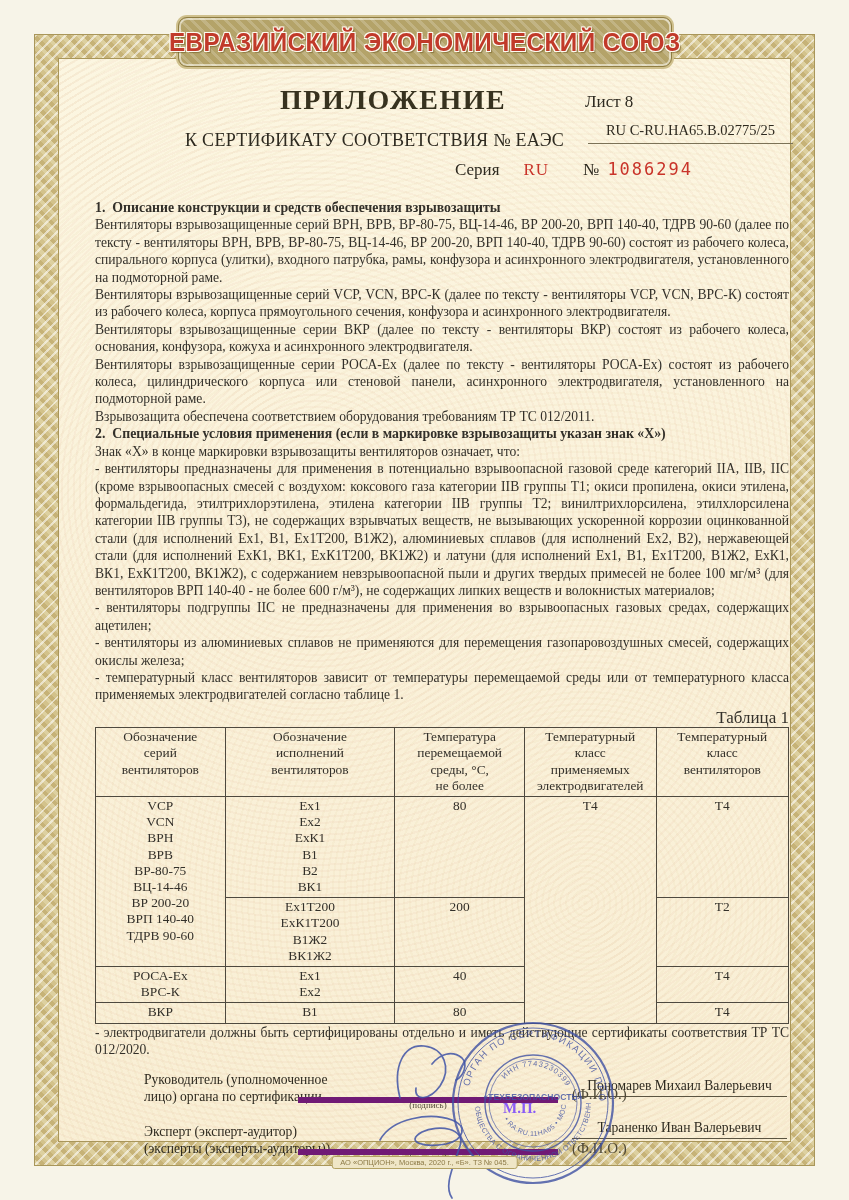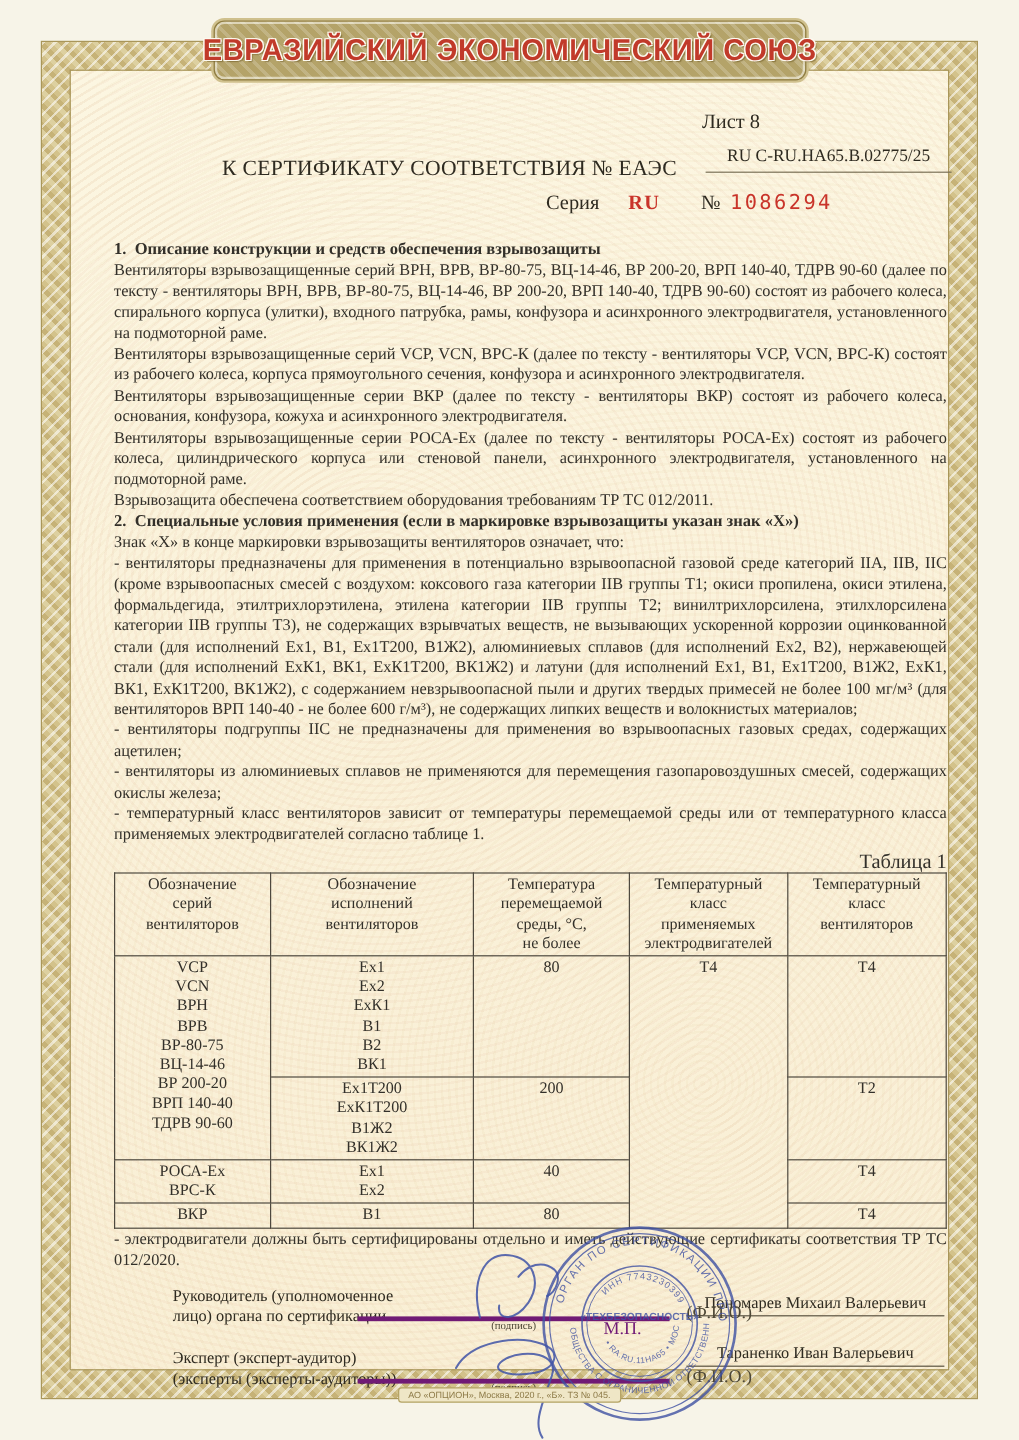--- a/index.html
+++ b/index.html
@@ -44,52 +44,52 @@
   
   .doc-head { position:absolute; left:60px; top:82px; width:729px; height:118px; }
   .doc-title { position:absolute; left:220px; top:2px; font-size:28px; font-weight:bold;
                letter-spacing:1.5px; color:#37321f; }
   .sheet-no  { position:absolute; left:525px; top:10px; font-size:17px; }
   .subtitle  { position:absolute; left:125px; top:48px; font-size:18px; letter-spacing:.3px; }
   .cert-no   { position:absolute; left:528px; top:40px; width:205px; font-size:14.5px;
                text-align:center; padding-bottom:4px; border-bottom:1px solid #7b7257; }
   .series-row{ position:absolute; left:395px; top:77px; font-size:17px; }
   .series-row .lbl { margin-right:24px; }
-  .series-ru { color:#c9342a; font-weight:bold; letter-spacing:1px; margin-right:34px; }
+  .series-ru { color:#c9342a; font-weight:normal; letter-spacing:1px; margin-right:34px; }
   .serial    { color:#c9342a; font-family:"DejaVu Sans Mono", monospace; font-size:17px;
                letter-spacing:2px; margin-left:8px; }
   
   .content { position:absolute; left:95px; top:199px; width:694px;
              font-size:13.6px; line-height:17.4px; text-align:justify; color:#33302a; }
   .content h3 { font-size:13.8px; line-height:17.4px; margin:0; font-weight:bold; text-align:left; }
   .content p  { margin:0; }
   .sec2 { margin-top:7px; }
   .tbl-caption { text-align:right; margin-top:5px; font-size:17px; }
   table { width:100%; border-collapse:collapse; margin-top:1px;
           font-size:13.4px; line-height:16.2px; }
   th,td { border:1px solid #4e493f; text-align:center; vertical-align:top;
           padding:1px 3px 2px; white-space:pre-line; font-weight:normal; }
   .note { margin-top:3px; }
   
   .sig-area { position:absolute; left:60px; top:1058px; width:729px; height:118px;
               font-size:13.6px; line-height:16.5px;padding-left:47px; }
   .sig-label { position:absolute; white-space:pre-line; }
   .sig-label.l1 { left:84px; top:14px; }
   .sig-label.l2 { left:84px; top:66px; }
-  .sig-line { position:absolute; border-bottom:4px solid #701a75; text-align:center; }
+  .sig-line { position:absolute; border-bottom:6px solid #701a75; text-align:center; }
   .sig-line .cap { display:block; transform:translateY(100%); font-size:9px; color:#4d4736; }
   .sl1 { left:238px; top:22px; width:260px; }
   .sl2 { left:238px; top:74px; width:260px; }
   .name-line { position:absolute; width:215px; text-align:center; border-bottom:1px solid #5b5441;
                padding-bottom:1px; }
   .nl1 { left:512px; top:20px; }
   .nl2 { left:512px; top:62px; }
   .name-cap { position:absolute; width:215px; text-align:left; font-size:15px; color:#4d4736; }
   .nc1 { left:512px; top:28px; } .nc2 { left:512px; top:82px; }
-  .mp { position:absolute; left:443px; top:42px; font-size:15px; font-weight:normal; color:#701a75; }
+  .mp { position:absolute; left:443px; top:42px; font-size:15px; font-weight:bold; color:#8b5cf6; }
   
   .stamp { position:absolute; left:446px; top:1016px; opacity:.8; }
   .ink   { position:absolute; left:0; top:0; pointer-events:none; }
   
   .imprint { position:absolute; left:50%; top:1156px; transform:translateX(-50%);
              font-family:"Liberation Sans", sans-serif; font-size:7.5px; color:#8d7a47;
              background:#efe6c6; border:1px solid #b3a263; border-radius:3px;
              padding:1px 8px; white-space:nowrap; }
 </style>
 </head>
@@ -98,20 +98,21 @@
 <div class="page">
 
   <div class="border-frame"></div>
   <div class="inner-panel"></div>
 
   <div class="eaeu-band">
     <span>ЕВРАЗИЙСКИЙ ЭКОНОМИЧЕСКИЙ СОЮЗ</span>
   </div>
 
   <div class="doc-head">
+    <div class="doc-title">ПРИЛОЖЕНИЕ</div>
     <div class="sheet-no">Лист 8</div>
     <div class="subtitle">К СЕРТИФИКАТУ СООТВЕТСТВИЯ № ЕАЭС</div>
     <div class="cert-no">RU C-RU.HA65.B.02775/25</div>
     <div class="series-row">
       <span class="lbl">Серия</span><span class="series-ru">RU</span><span>№</span><span class="serial">1086294</span>
     </div>
   </div>
 
   <div class="content">
     <h3>1.&nbsp; Описание конструкции и средств обеспечения взрывозащиты</h3>

